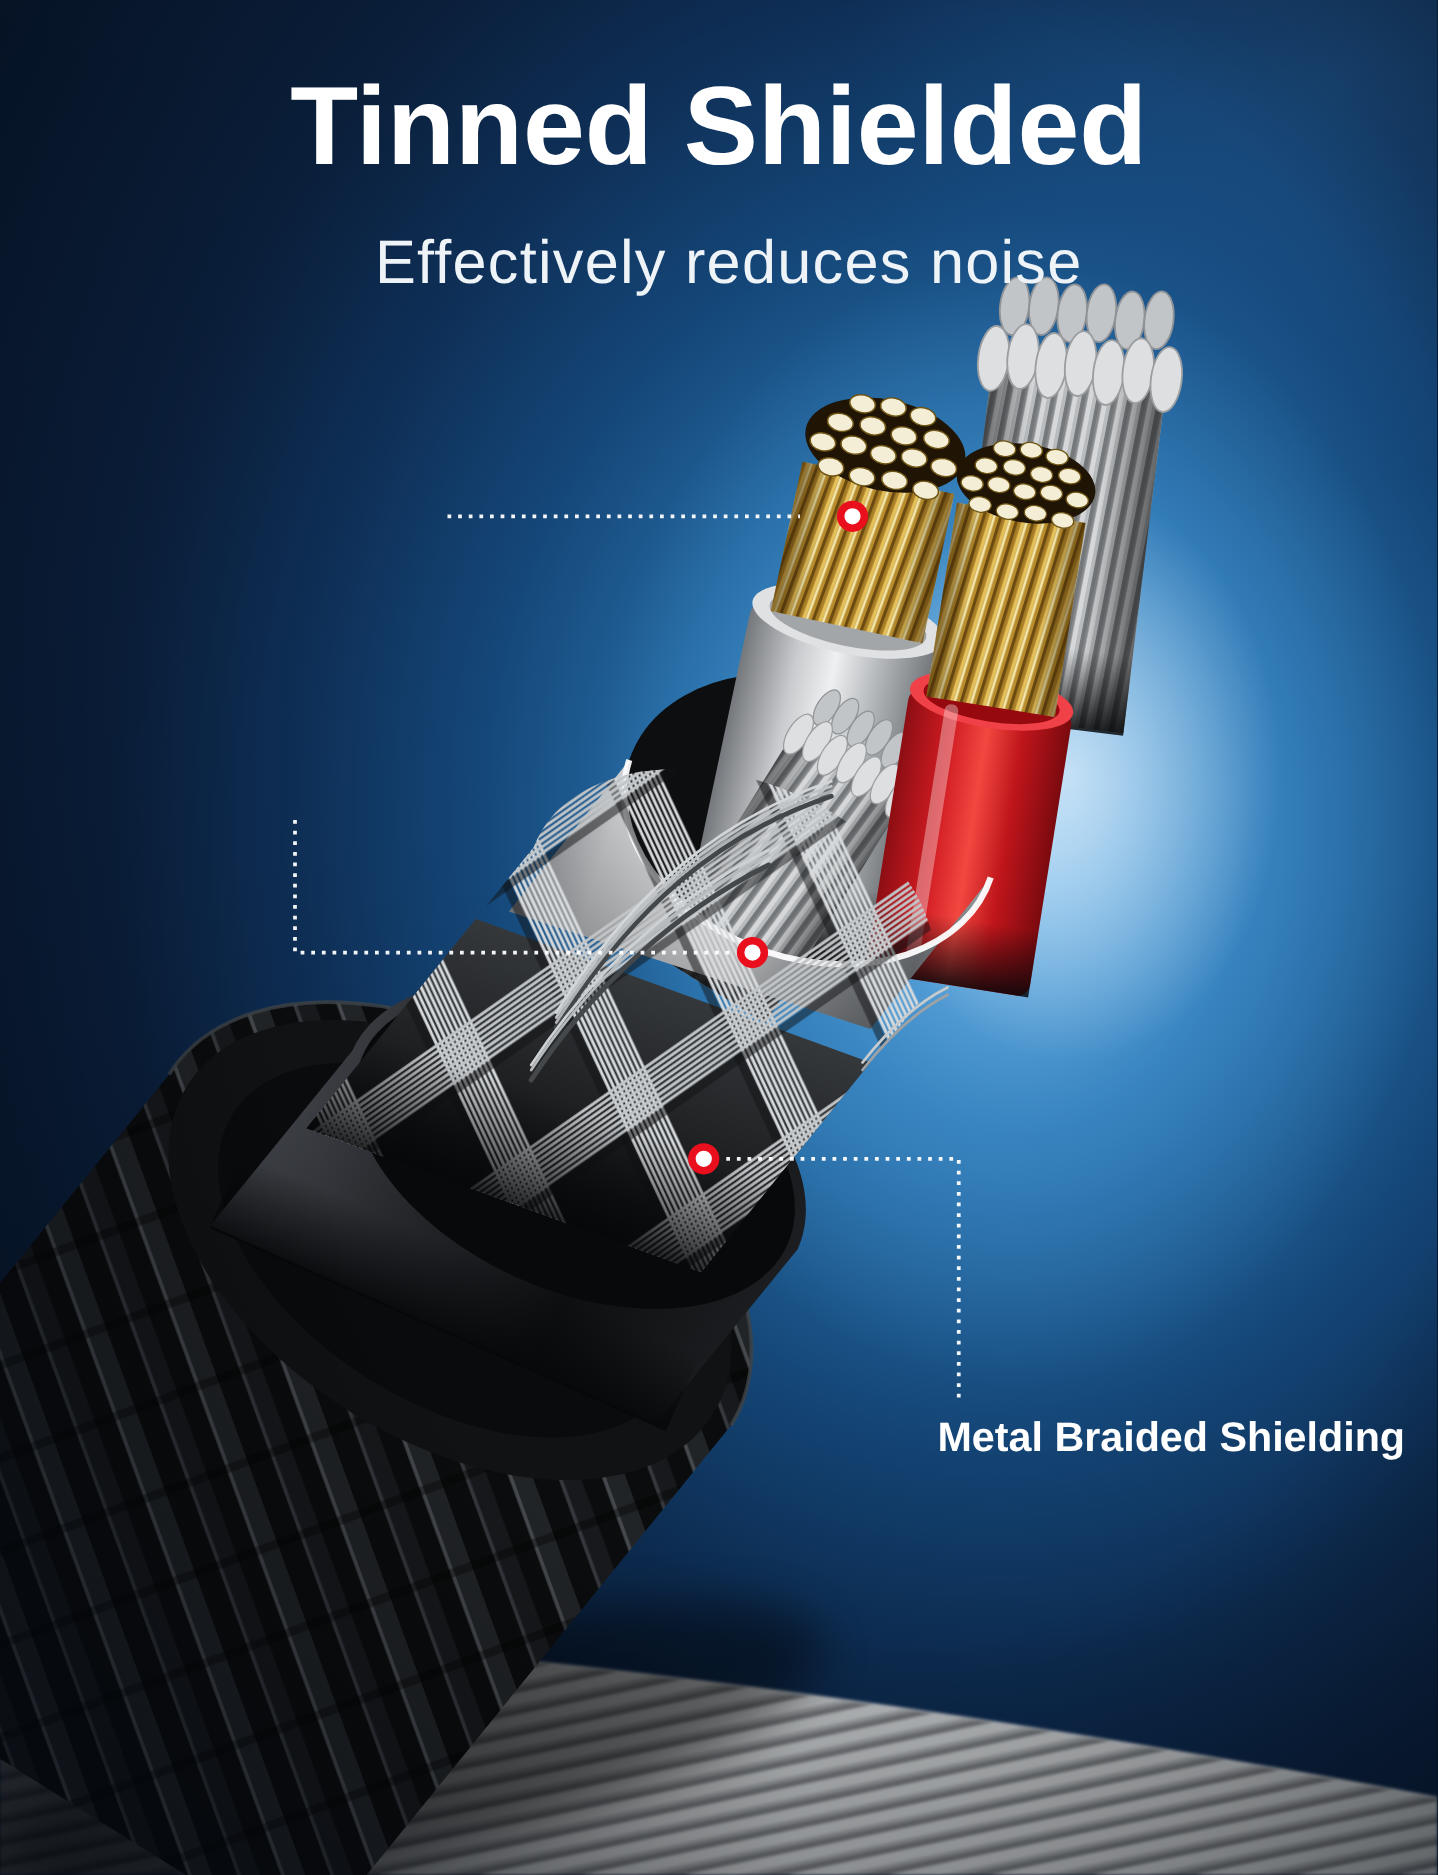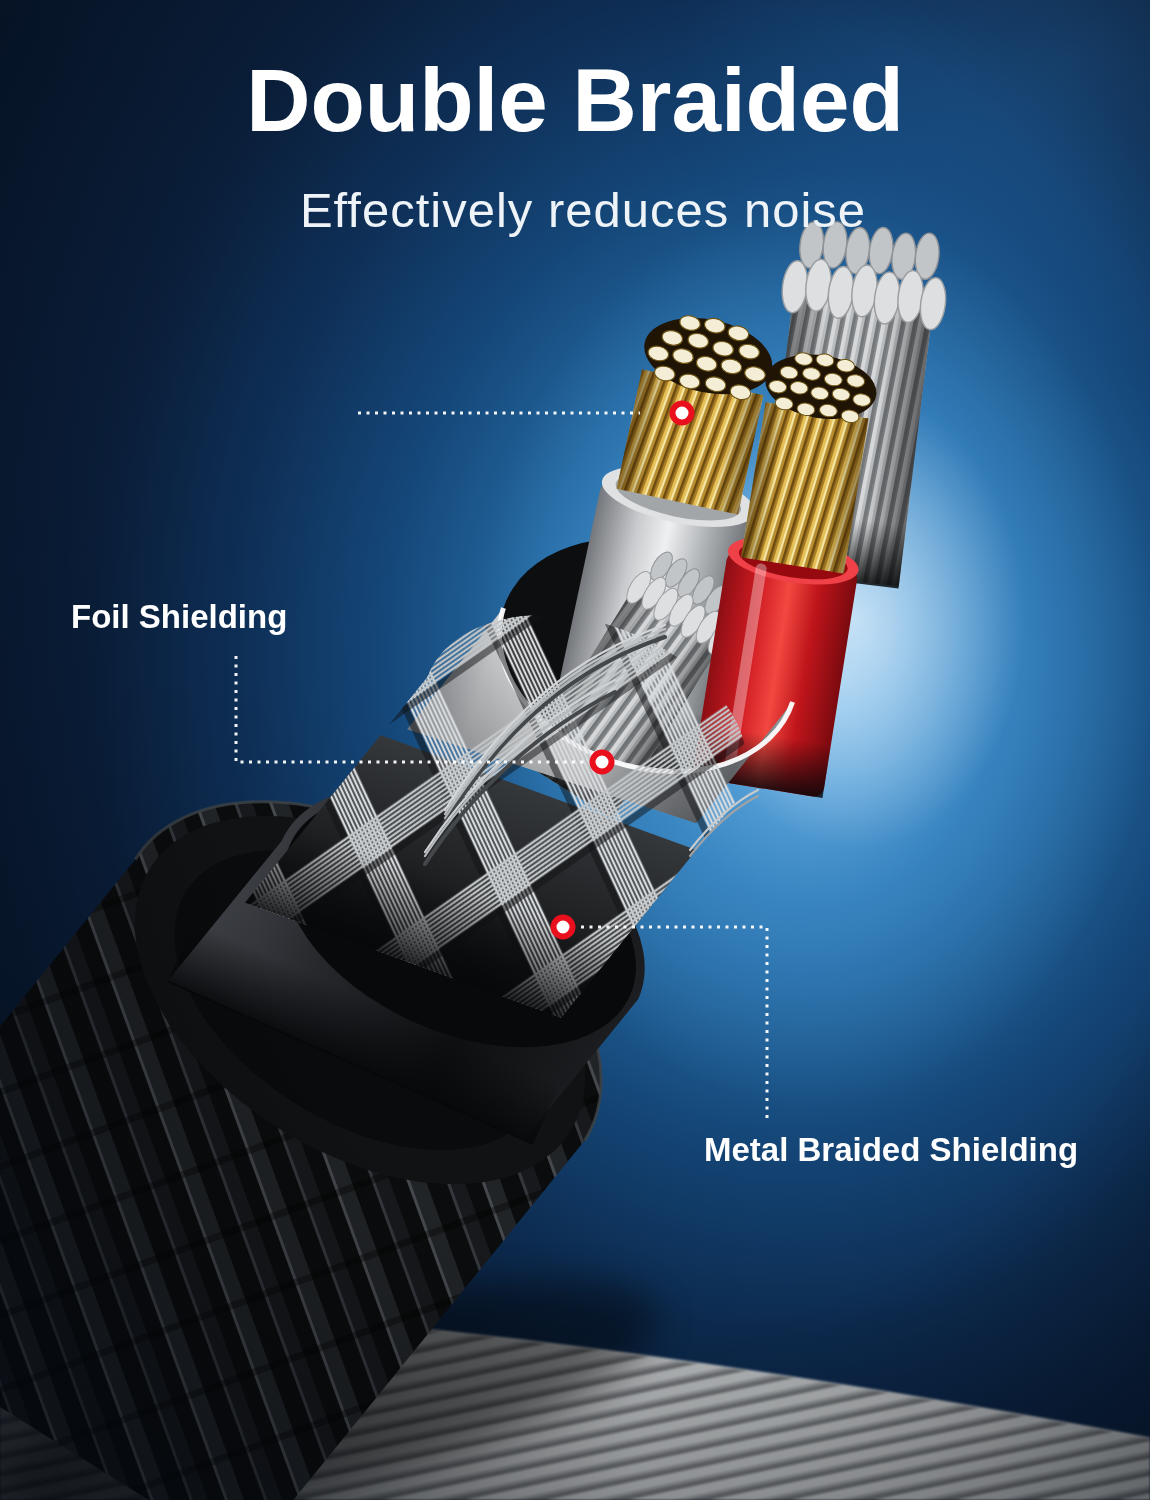--- a/index.html
+++ b/index.html
@@ -24,21 +24,21 @@
   .page-subtitle{
     position:absolute;left:16px;right:0;top:182px;text-align:center;
     color:#eef3f8;font-size:49px;font-weight:400;letter-spacing:1px;
   }
   .callout{
     position:absolute;color:#ffffff;font-size:33px;font-weight:700;
     line-height:38px;white-space:nowrap;
   }
   .callout.c1{left:72px;top:394px;}
   .callout.c2{left:71px;top:598px;}
-  .callout.c3{left:704px;top:1131px;}
+  .callout.c3{left:750px;top:1131px;}
 </style>
 </head>
 <body>
 
 <div class="stage">
 
 <svg class="art" width="1150" height="1500" viewBox="0 0 1150 1500">
   <defs>
     <linearGradient id="gIns" x1="0" y1="0" x2="1" y2="0">
       <stop offset="0" stop-color="#74777b"></stop>
@@ -304,19 +304,18 @@
     <path d="M236,656 V762 H586"></path>
     <path d="M581,927 H767 V1120"></path>
   </g>
   <g fill="#ffffff" stroke="#e90f1d" stroke-width="6">
     <circle cx="682" cy="413" r="9.5"></circle>
     <circle cx="602" cy="762" r="9.5"></circle>
     <circle cx="563" cy="927" r="9.5"></circle>
   </g>
 </svg>
 
-<div class="page-title">Double Braided</div>
+<div class="page-title">Tinned Shielded</div>
 <div class="page-subtitle">Effectively reduces noise</div>
 
-<div class="callout c2">Foil Shielding</div>
 <div class="callout c3">Metal Braided Shielding</div>
 
 </div>
 
 </body></html>

